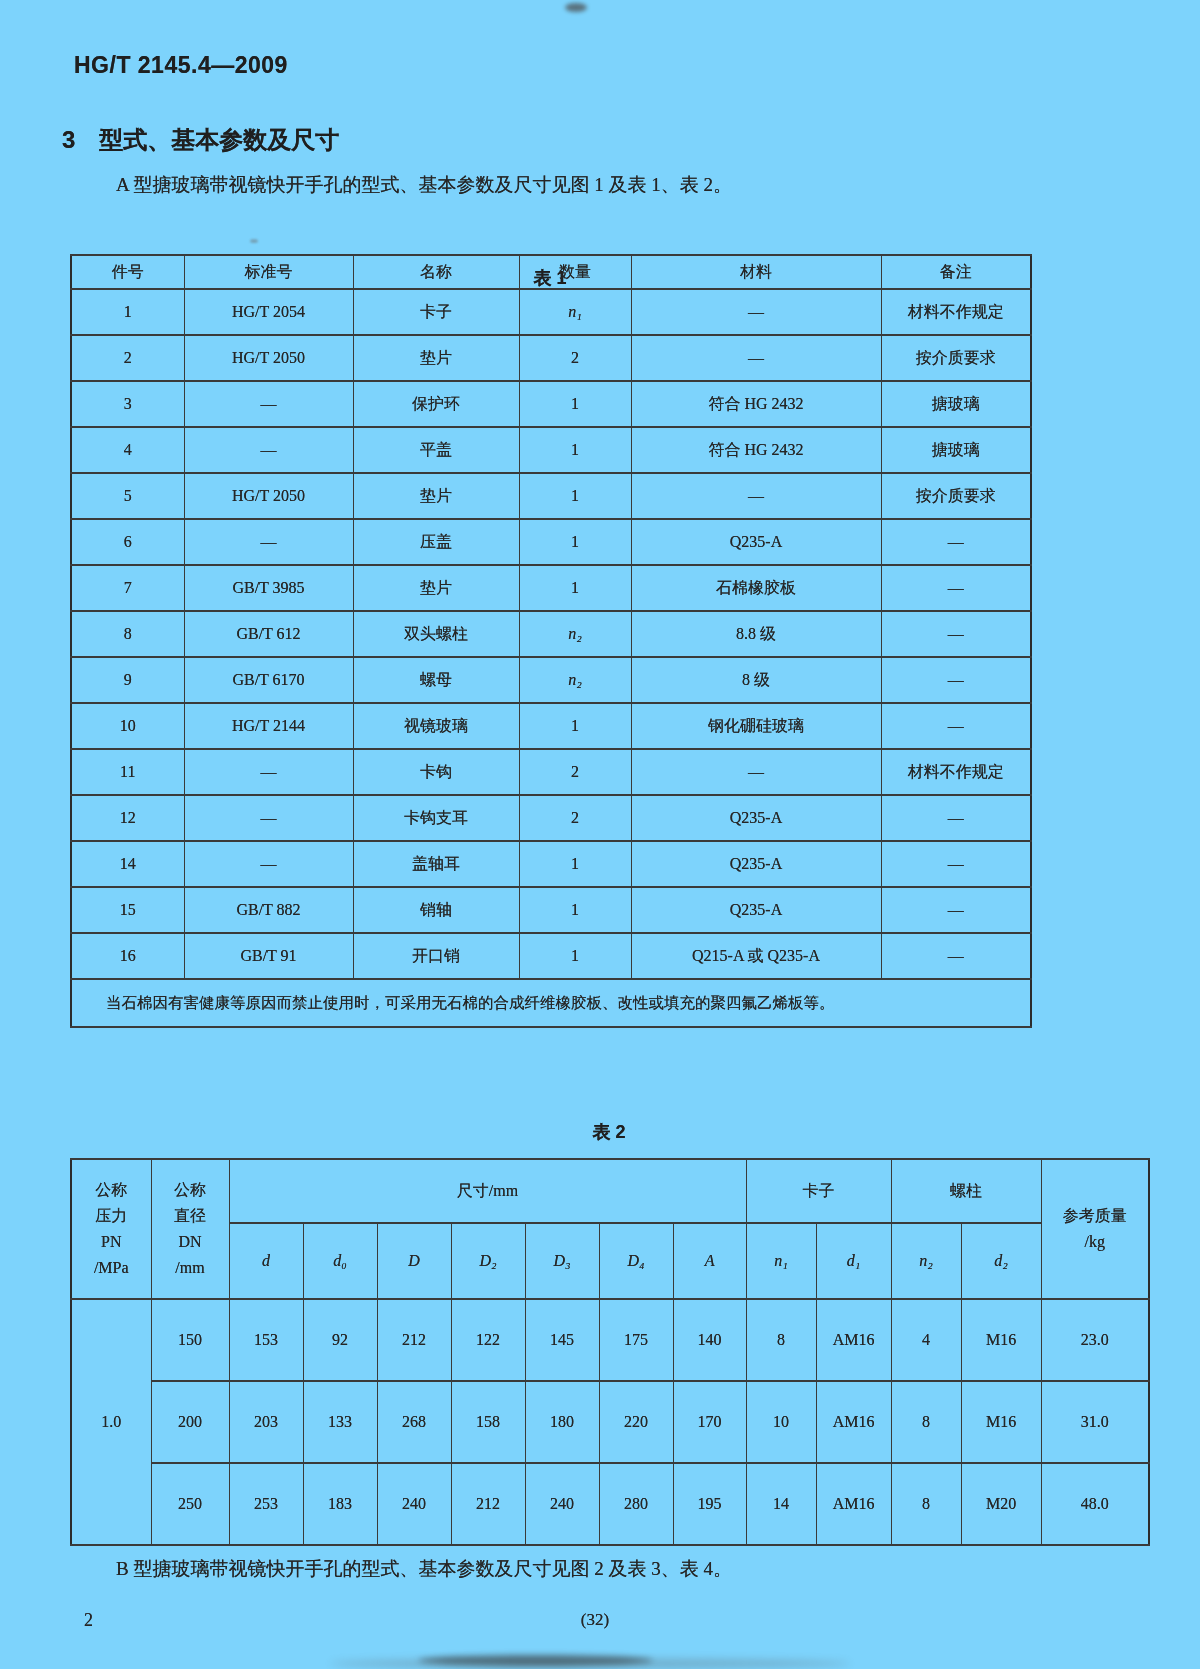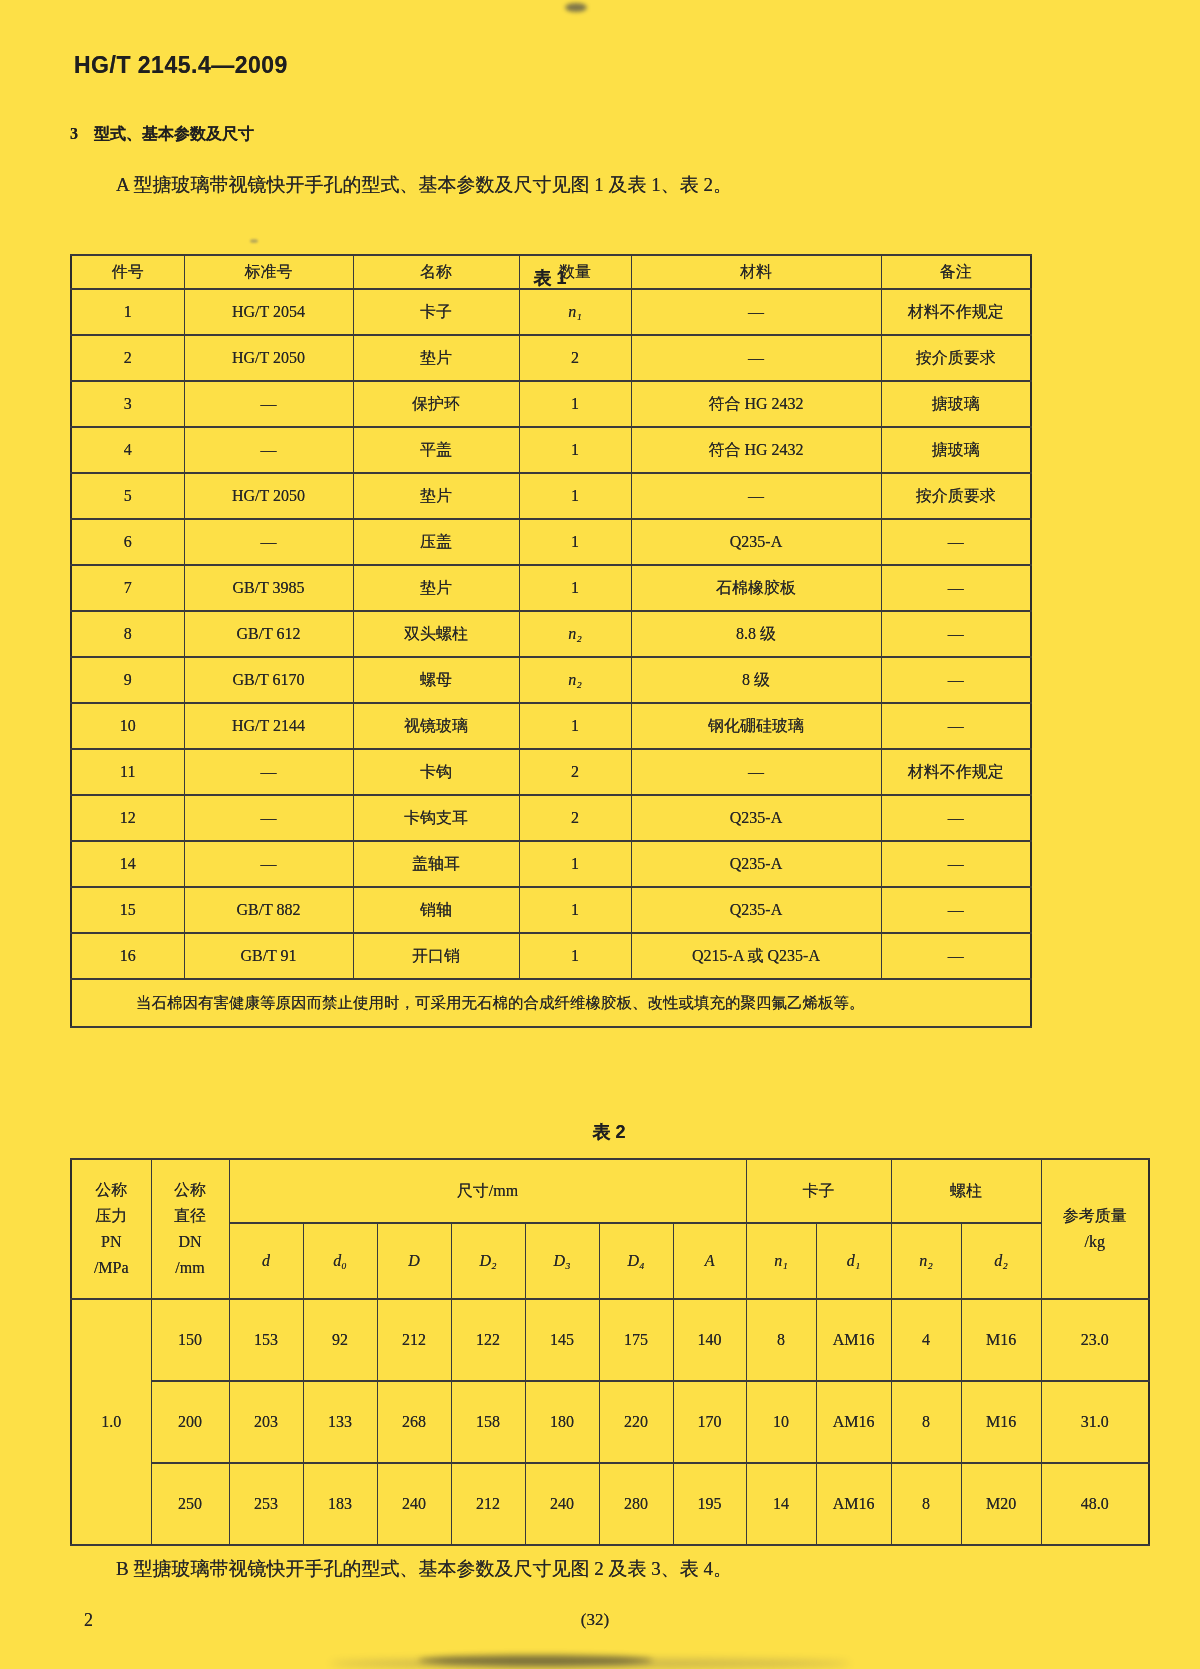--- a/index.html
+++ b/index.html
@@ -1,31 +1,31 @@
 <!DOCTYPE html>
 <html><head>
 <meta charset="utf-8">
 <style>
   html,body { margin:0; padding:0; background:#e8e8e6; }
   .page {
     position:relative; width:1200px; height:1669px; margin:0 auto;
-    background:#fde047; overflow:hidden;
+    background:#7dd3fc; overflow:hidden;
     font-family:"Liberation Serif","DejaVu Serif",serif;
     color:#262626;
     text-shadow:0 0 0.4px rgba(40,40,40,0.85);
   }
   .doc-code {
     position:absolute; left:74px; top:52px;
     font-family:"Liberation Sans","DejaVu Sans",sans-serif;
     font-weight:bold; font-size:23px; letter-spacing:0.5px; color:#1f1f1f;
   }
   .section-heading {
-    position:absolute; left:70px; top:124px;
-    font-family:Liberation Serif, serif;
-    font-weight:bold; font-size:16px; color:#1f1f1f;
+    position:absolute; left:62px; top:124px;
+    font-family:Liberation Sans, sans-serif;
+    font-weight:bold; font-size:24px; color:#1f1f1f;
   }
   .intro-a { position:absolute; left:116px; top:172px; font-size:19px; }
   .intro-b { position:absolute; left:116px; top:1556px; font-size:19px; }
 
   .caption {
     position:absolute; text-align:center;
     font-family:"Liberation Sans","DejaVu Sans",sans-serif;
     font-weight:bold; font-size:18px; color:#1f1f1f;
   }
   .cap1 { left:70px; top:226px; width:960px;margin-top:40px; }
@@ -41,21 +41,21 @@
   .doc-table th, .doc-table td {
     border:1.4px solid #3a3a3a;
     border-top-width:2px; border-bottom-width:2px;
     text-align:center; vertical-align:middle;
     font-weight:normal; font-size:16px; padding:0 2px;
     overflow:hidden;
   }
   .t1 tr { height:46px; }
   .t1 tr.hdr { height:34px; }
   .t1 tr.fn  { height:48px; }
-  .t1 td.footnote-cell { text-align:left; padding-left:64px; font-size:15.5px; }
+  .t1 td.footnote-cell { text-align:left; padding-left:34px; font-size:15.5px; }
 
   .t2 tr.g { height:64px; }
   .t2 tr.s { height:76px; }
   .t2 tr.d { height:82px; }
   .t2 .ml { white-space:pre-line; line-height:1.62; }
 
   .sym { font-style:italic; font-size:17px; font-family:"Liberation Serif","DejaVu Serif",serif; }
 
   .pageno  { position:absolute; left:84px;  top:1610px; font-size:18px; }
   .sheetno { position:absolute; left:540px; top:1610px; width:110px; text-align:center; font-size:17px; }

